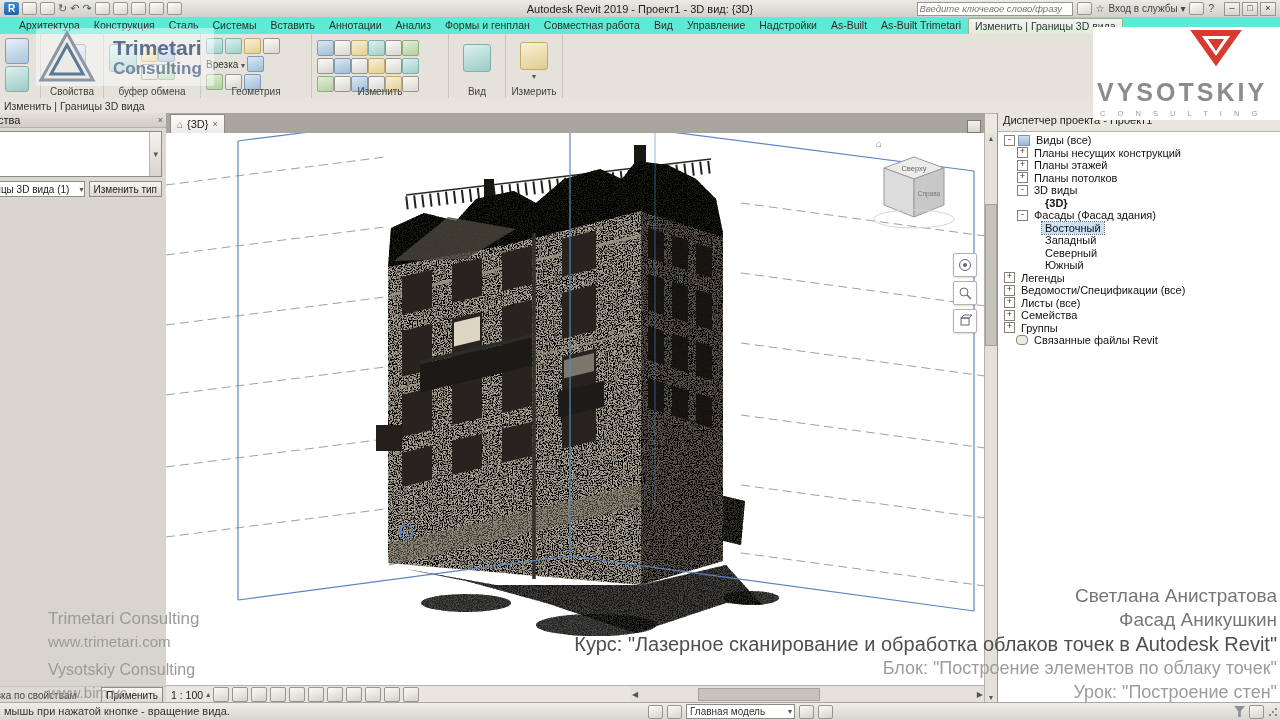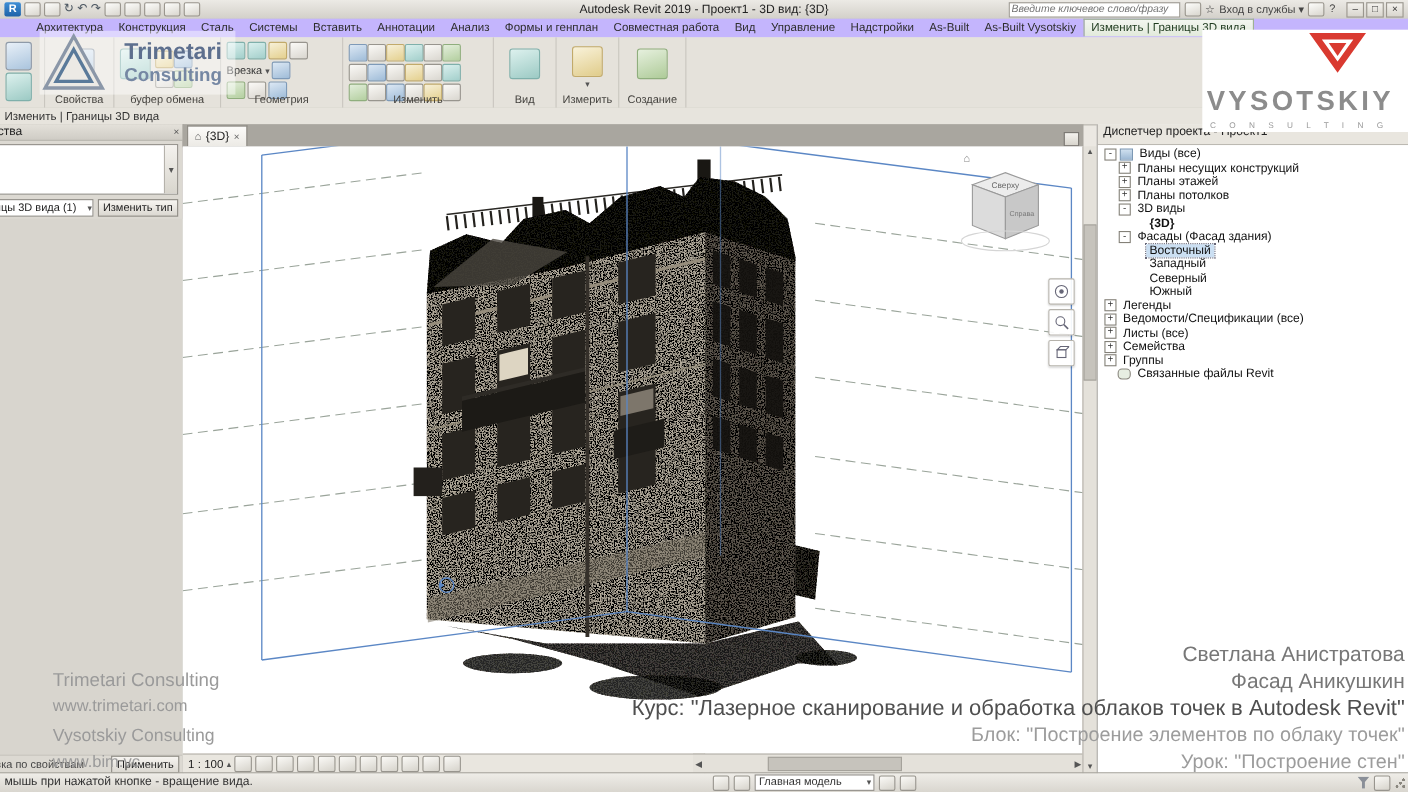--- a/index.html
+++ b/index.html
@@ -16,21 +16,21 @@
   .wtitle{position:absolute;left:0;right:0;text-align:center;font-size:11px;color:#222;pointer-events:none;}
   .tright{margin-left:auto;display:flex;align-items:center;gap:4px;z-index:2;}
   .searchbox{width:150px;height:12px;font-size:9.5px;font-style:italic;color:#777;border:1px solid #9a968e;
     background:#fff;padding:0 2px;font-family:"Liberation Sans",sans-serif;}
   .tbtn{font-size:10px;color:#444;}
   .winbtns{display:flex;gap:2px;margin-left:6px;}
   .winbtn{width:14px;height:12px;border:1px solid #9a968e;background:linear-gradient(#f4f2ee,#d8d5cd);
     font-size:9px;line-height:11px;text-align:center;color:#333;}
 
   
-  .tabsrow{position:absolute;top:17px;left:0;right:0;height:17px;background:#c4b5fd;display:flex;align-items:flex-start;padding-left:26px;}
+  .tabsrow{position:absolute;top:17px;left:0;right:0;height:17px;background:#5eead4;display:flex;align-items:center;padding-left:12px;}
   .rtab{font-size:10.5px;color:#2e2e2e;padding:1px 6px 2px;border:1px solid transparent;white-space:nowrap;}
   .rtab.active{background:linear-gradient(#f3f6f0,#e2eadb);border:1px solid #9fb291;border-bottom:none;color:#1e3a1e;}
 
   
   .ribbon{position:absolute;top:34px;left:0;right:0;height:64px;background:#e5e2db;border-bottom:1px solid #c3c0b9;display:flex;}
   .rgroup{position:relative;border-right:1px solid #c9c6bf;padding:4px 5px 14px;display:flex;gap:4px;align-items:flex-start;}
   .glabel{position:absolute;left:0;right:0;bottom:1px;text-align:center;font-size:10px;color:#44423e;white-space:nowrap;}
   .ribico{width:15px;height:14px;border:1px solid #98958e;border-radius:2px;background:linear-gradient(160deg,#fbfaf7,#d9d6cf);flex:none;}
   .ribico.b{background:linear-gradient(160deg,#dce8f4,#9fbcd8);border-color:#7e9ab8;}
   .ribico.g{background:linear-gradient(160deg,#e3eedb,#b3cf9f);border-color:#8fae7d;}
@@ -184,21 +184,21 @@
       <span class="rtab">Системы</span>
       <span class="rtab">Вставить</span>
       <span class="rtab">Аннотации</span>
       <span class="rtab">Анализ</span>
       <span class="rtab">Формы и генплан</span>
       <span class="rtab">Совместная работа</span>
       <span class="rtab">Вид</span>
       <span class="rtab">Управление</span>
       <span class="rtab">Надстройки</span>
       <span class="rtab">As-Built</span>
-      <span class="rtab">As-Built Vysotskiy</span>
+      <span class="rtab">As-Built Trimetari</span>
       <span class="rtab active">Изменить | Границы 3D вида</span>
     </div>
 
   <div class="ribbon">
     <div class="rgroup" style="width:30px;">
       <div class="gcol">
         <span class="ribbig" style="width:22px;height:24px;"></span>
         <span class="ribbig t" style="width:22px;height:24px;"></span>
       </div>
     </div>
@@ -262,24 +262,20 @@
     <div class="rgroup" style="width:46px;justify-content:center;">
       <span class="ribbig t" style="margin-top:6px;"></span>
       <div class="glabel">Вид</div>
     </div>
     <div class="rgroup" style="width:46px;justify-content:center;">
       <div class="gcol" style="align-items:center;margin-top:4px;">
         <span class="ribbig y"></span>
         <span class="caret">▾</span>
       </div>
       <div class="glabel">Измерить</div>
-    </div>
-    <div class="rgroup" style="width:50px;justify-content:center;">
-      <span class="ribbig g" style="margin-top:6px;"></span>
-      <div class="glabel">Создание</div>
     </div>
     <div style="flex:1;"></div>
   </div>
 
   <div class="modebar">
     <span>Изменить | Границы 3D вида</span>
   </div>
 
   <div class="props">
     <div class="phead">

